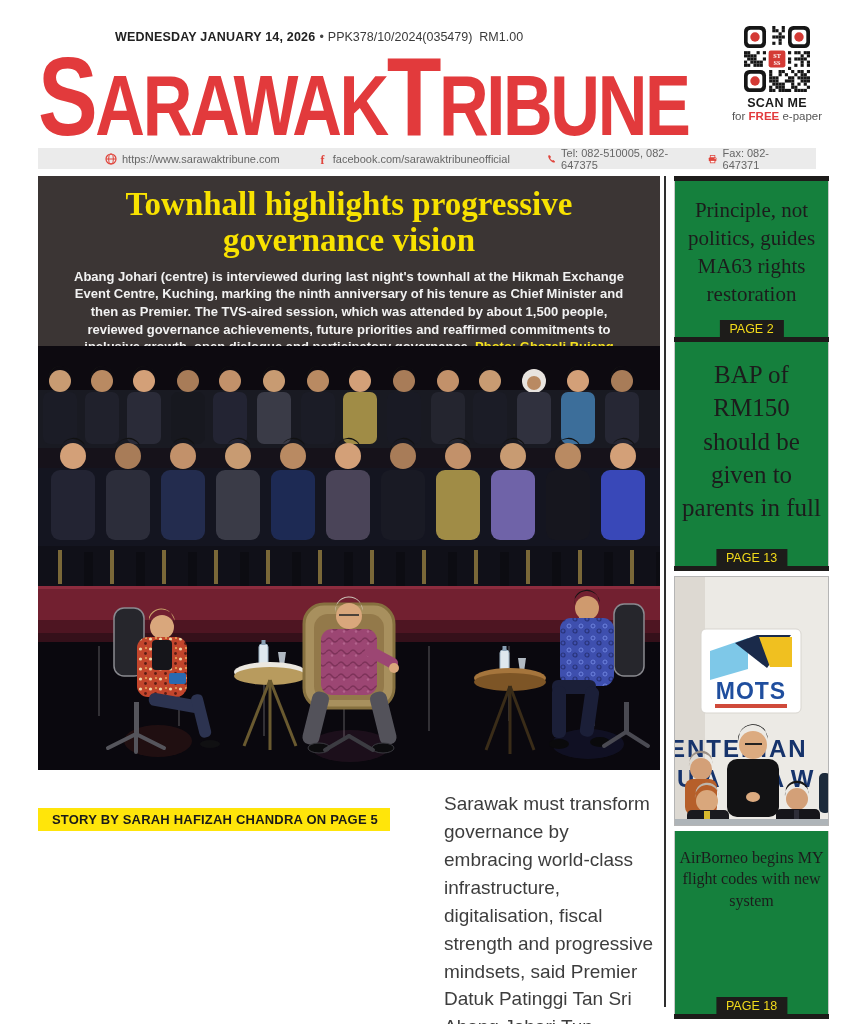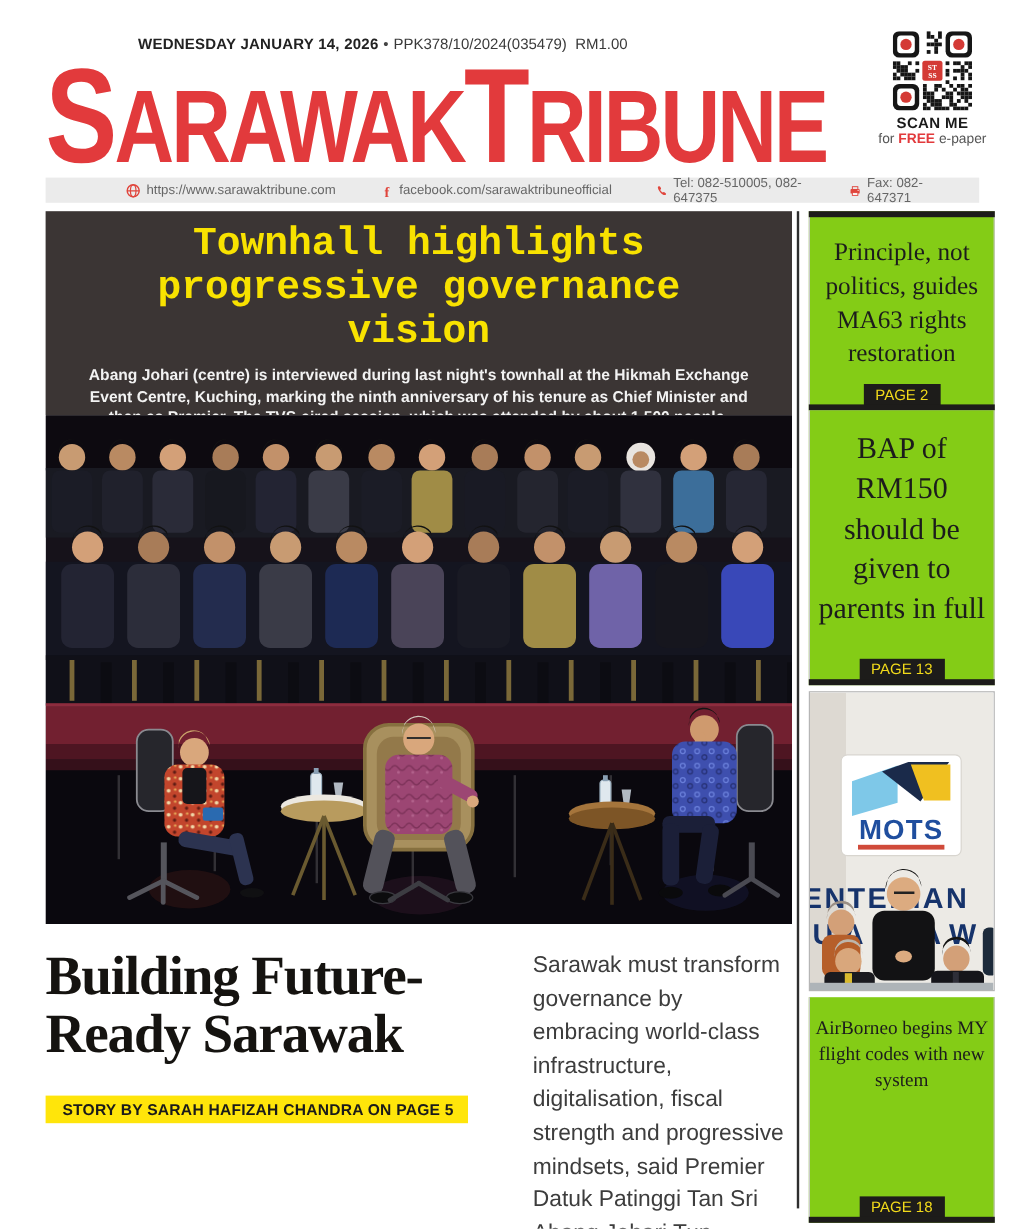--- a/index.html
+++ b/index.html
@@ -32,37 +32,37 @@
   .contact-item svg { display:block; }
 
   
   .main { display:flex; margin-top:7px; }
   .leftcol { width:622px; }
   .vrule { width:2px; background:#2e2e2e; margin-left:4px; height:831px; }
   .sidebar { width:155px; margin-left:8px; display:flex; flex-direction:column; }
 
   
   .leadbox { height:170px; background:#3b3534; color:#fff; padding:10px 26px 8px; overflow:hidden; }
-  .lead-headline { font-family:Liberation Mono, monospace; font-weight:700; color:#f8e200;
+  .lead-headline { font-family:Liberation Serif, serif; font-weight:700; color:#f8e200;
     font-size:33px; line-height:1.1; text-align:center; }
   .lead-caption { margin-top:9px; font-size:13px; font-weight:700; line-height:1.36;
     text-align:center; color:#f2f2f2; }
   .photo-credit { color:#f5e11e; }
 
   
   .feature { display:flex; padding-top:8px; }
   .feat-left { width:380px; position:relative; }
   .feat-headline { font-family:"Liberation Serif", serif; font-weight:800; color:#151310;
     font-size:46px; line-height:1.06; letter-spacing:-1px; padding-top:6px; }
   .byline-bar { display:inline-block; margin-top:26px; background:#ffe50a; color:#1a1a1a;
     font-size:13px; font-weight:700; letter-spacing:.2px; padding:4px 12px 4px 14px; }
   .feat-body { flex:1; padding:8px 0 0 6px; font-size:19px; line-height:1.47; color:#3d3d3d;margin-left:20px; }
 
   
-  .sb-box { position:relative; background:#84cc16; border-left:1px solid #c9c9c9;
+  .sb-box { position:relative; background:#15803d; border-left:1px solid #c9c9c9;
     border-right:1px solid #c9c9c9; text-align:center; }
   .sb-bar-top { height:5px; background:#1d1c1a; margin:0 -1px; }
   .sb-title { font-family:"Liberation Serif", serif; color:#1c1c1c; padding:16px 3px 0;
     line-height:1.33; }
   .fs1 { font-size:21px; }
   .fs2 { font-size:25px; }
   .fs3 { font-size:16px; }
   .sb-foot { position:absolute; bottom:0; left:-1px; right:-1px; height:5px; background:#1d1c1a; }
   .page-badge { position:absolute; bottom:4px; left:50%; transform:translateX(-50%);
     background:#1d1c1a; color:#f2da1a; font-size:12.5px; font-weight:400;
@@ -584,21 +584,20 @@
           <g stroke="#4a4a52" stroke-width="4" stroke-linecap="round">
             <line x1="588" y1="386" x2="566" y2="400"></line>
               <line x1="588" y1="386" x2="610" y2="400"></line>
           </g>
         </g>
       </svg>
 
       
       <div class="feature">
         <div class="feat-left">
-          <div class="feat-headline">Building Future-Ready Sarawak</div>
           <div class="byline-bar">STORY BY SARAH HAFIZAH CHANDRA ON PAGE 5</div>
         </div>
         <div class="feat-body">Sarawak must transform governance by embracing world-class infrastructure, digitalisation, fiscal strength and progressive mindsets, said Premier Datuk Patinggi Tan Sri Abang Johari Tun Openg. Innovation, strong institutions and value-added use of resources are keys to avoiding the middle-income trap and achieving sustainable, high-income growth.</div>
       </div>
       
     </div>
 
     <div class="vrule"></div>
 
     <div class="sidebar">

